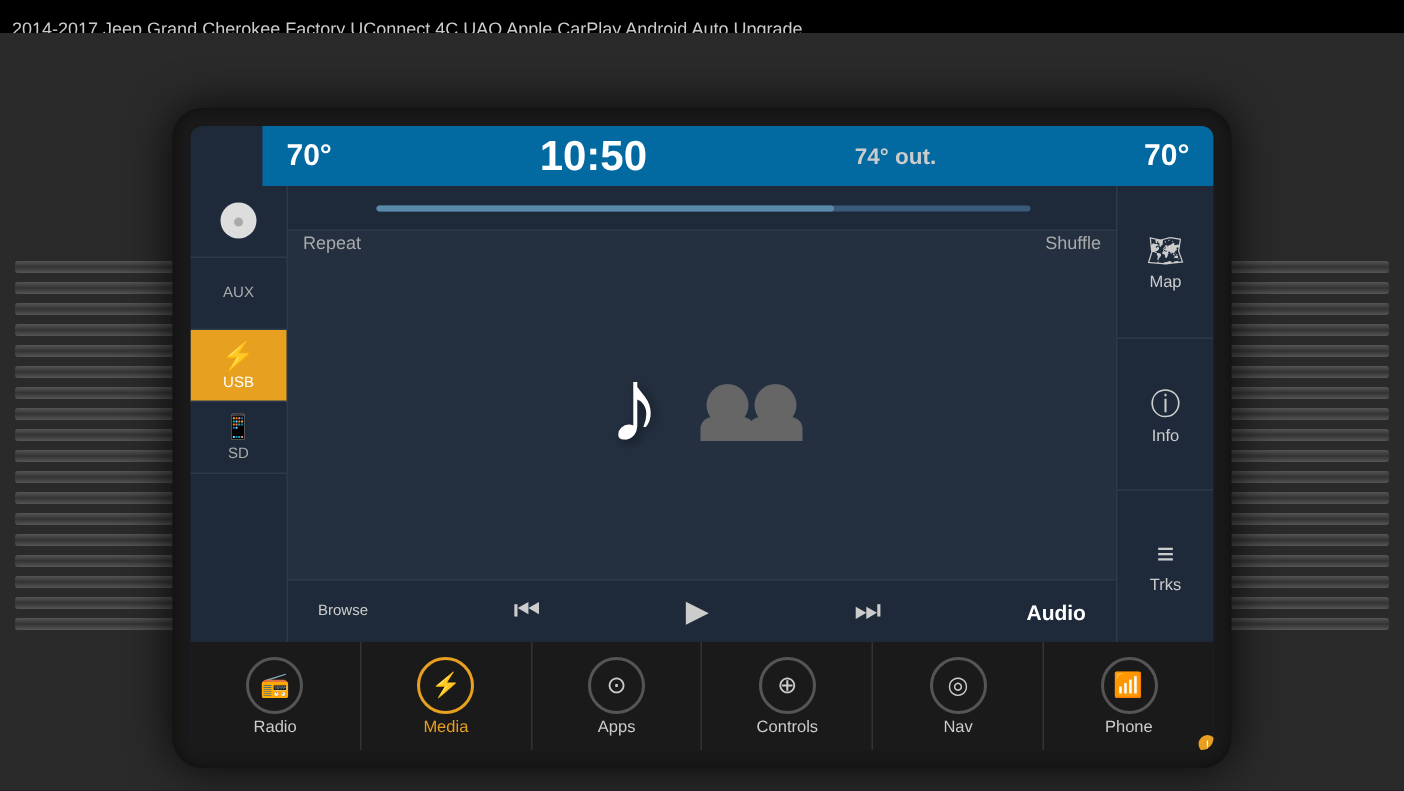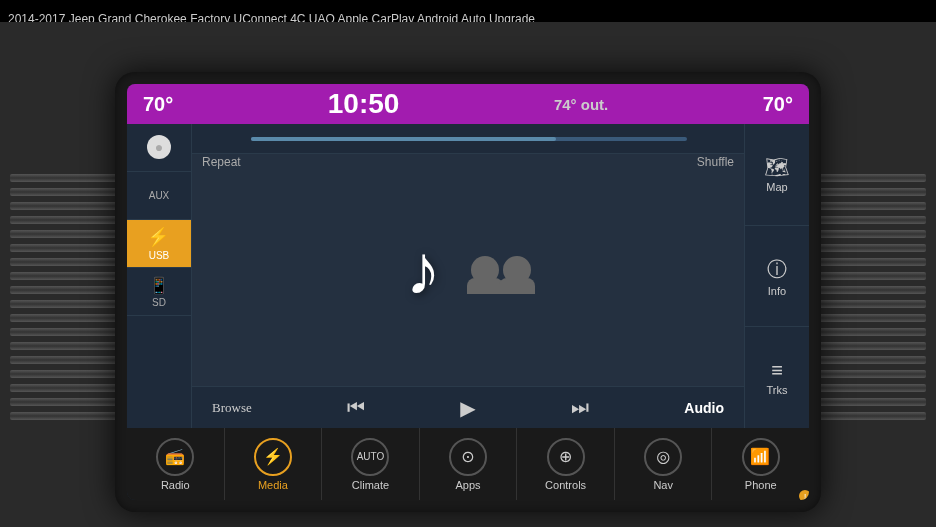--- a/index.html
+++ b/index.html
@@ -82,30 +82,31 @@
       height: 100%;
       background: #1e2a3a;
       border-radius: 8px;
       overflow: hidden;
       display: flex;
       flex-direction: column;
     }
 
     
     .status-bar {
-      background: #a21caf;
+      background: #0369a1;
       display: flex;
       align-items: center;
       justify-content: space-between;
       padding: 6px 16px;
       color: #fff;
       font-size: 18px;
       font-weight: bold;
       height: 40px;
       flex-shrink: 0;
+      margin-left: 48px;
     }
     .status-bar .temp-left, .status-bar .temp-right {
       font-size: 20px;
       font-weight: bold;
     }
     .status-bar .time {
       font-size: 28px;
       font-weight: bold;
     }
     .status-bar .outside-temp {
@@ -265,22 +266,21 @@
     .transport-btn {
       color: #ccc;
       font-size: 20px;
       cursor: pointer;
       padding: 4px 8px;
       background: none;
       border: none;
     }
     .transport-btn.browse {
       color: #ccc;
-      font-size: 13px;
-      font-family: Liberation Serif, serif;
+      font-size: 10px;
     }
     .transport-btn.audio-label {
       font-size: 14px;
       font-weight: bold;
       color: #fff;
     }
 
     
     .right-sidebar {
       width: 65px;
@@ -503,26 +503,20 @@
           <span class="nav-label">Radio</span>
         </div>
 
         <div class="nav-btn active">
           <div class="nav-icon-wrap">
             <span>⚡</span>
           </div>
           <span class="nav-label">Media</span>
         </div>
 
-        <div class="nav-btn">
-          <div class="nav-icon-wrap">
-            <span style="font-size:10px;">AUTO</span>
-          </div>
-          <span class="nav-label">Climate</span>
-        </div>
 
         <div class="nav-btn">
           <div class="nav-icon-wrap">
             <span>⊙</span>
           </div>
           <span class="nav-label">Apps</span>
         </div>
 
         <div class="nav-btn">
           <div class="nav-icon-wrap">

